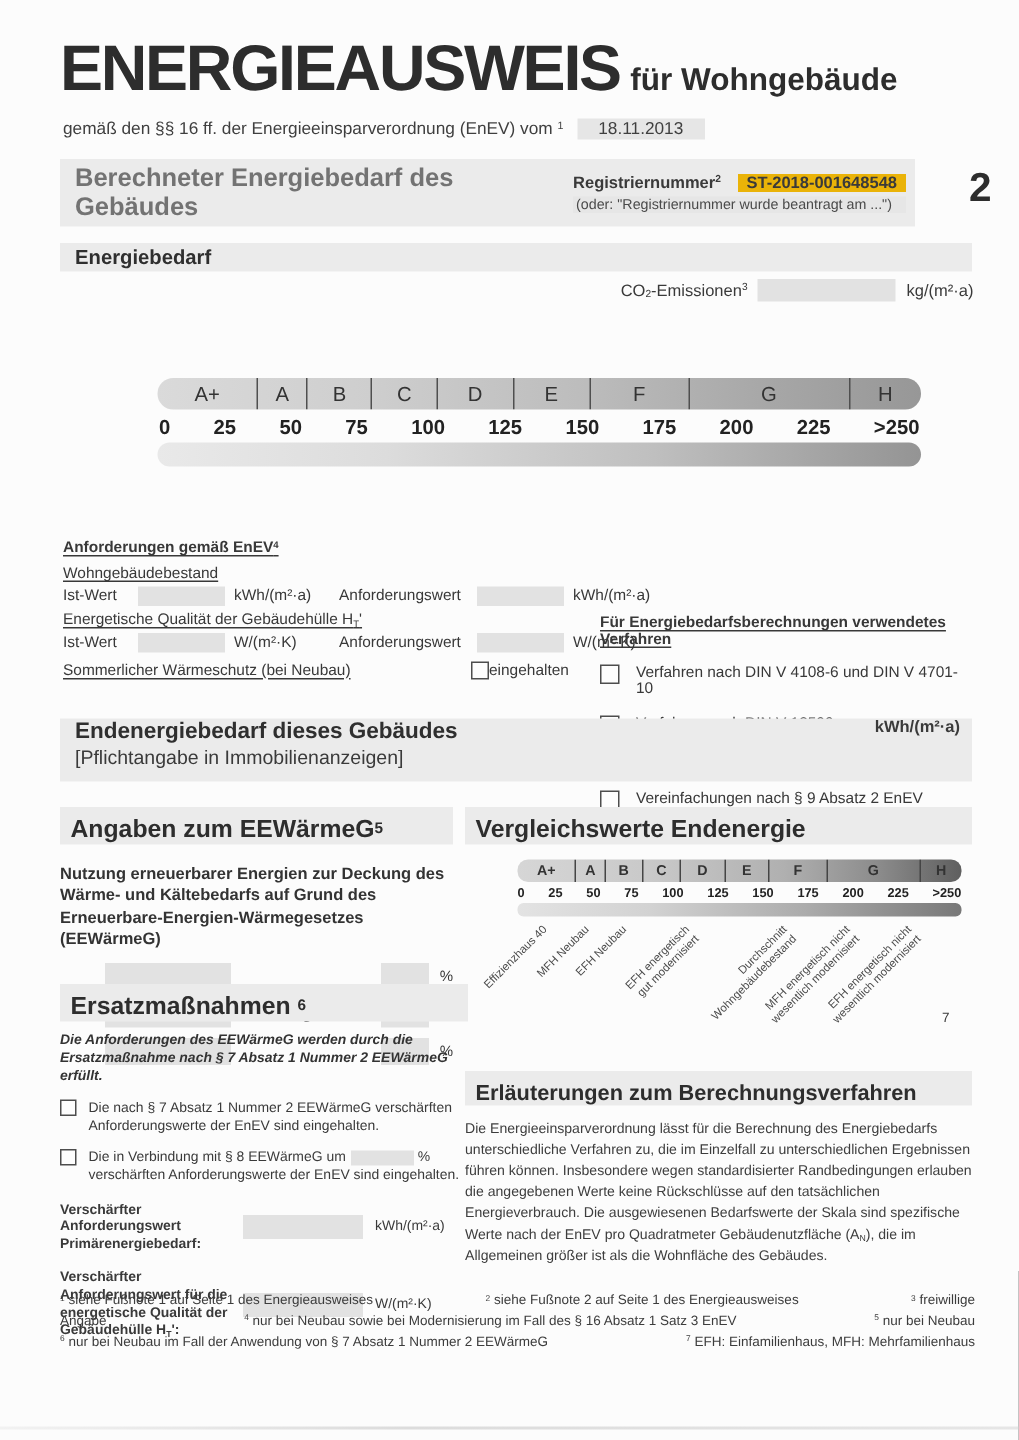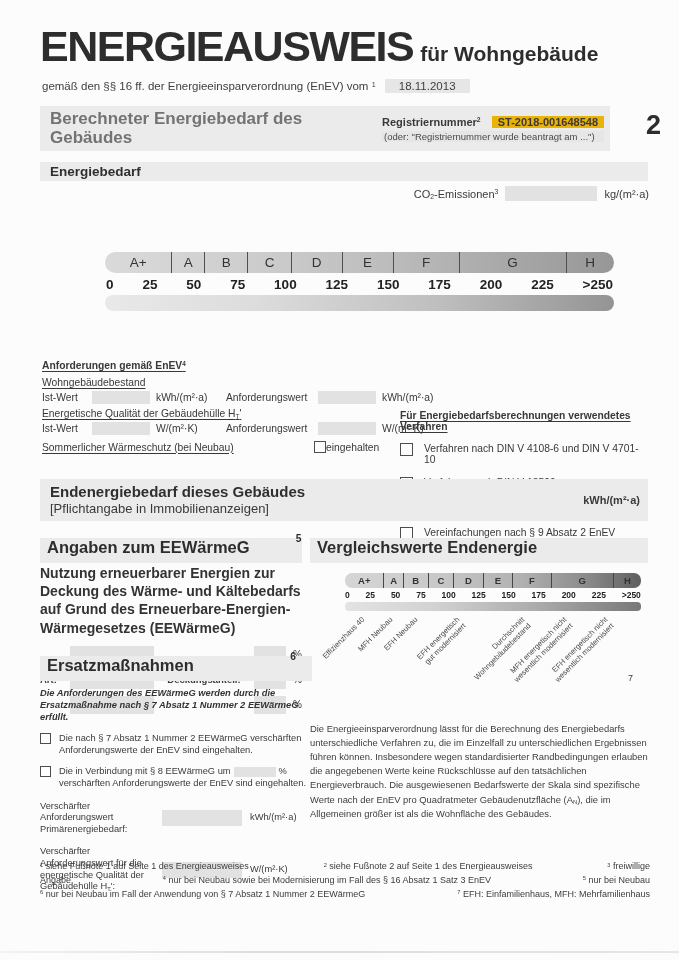--- a/index.html
+++ b/index.html
@@ -56,45 +56,45 @@
   .sommer-row{display:flex;align-items:center;margin-top:6px;}
   .sommer-cb{margin-left:auto;}
   .sommer-txt{width:62px;}
 
   .verf-col{position:absolute;left:400px;top:362px;width:250px;font-size:10.3px;color:#383838;margin-top:48px;}
   .verf-h{font-weight:bold;margin-bottom:11px;}
   .verf-item{display:flex;gap:11px;margin-bottom:12px;align-items:flex-start;}
   .verf-item .cb{width:11px;height:11px;margin-top:0;}
 
   
-  .end-banner{position:absolute;left:40px;top:479px;width:608px;height:42px;background:#ebebeb;display:flex;align-items:center;box-sizing:border-box;padding:0 8px 0 10px;}
+  .end-banner{position:absolute;left:40px;top:479px;width:608px;height:42px;background:#ebebeb;display:flex;align-items:flex-start;box-sizing:border-box;padding:0 8px 0 10px;}
   .end-lines{line-height:1.2;}
   .end-l1{font-size:15px;font-weight:bold;color:#2f2f2f;}
   .end-l2{font-size:13px;color:#3a3a3a;}
   .end-unit{margin-left:auto;font-size:11px;font-weight:bold;}
 
   
-  .col-h{background:#ebebeb;height:25px;display:flex;align-items:flex-start;font-size:16.5px;font-weight:bold;color:#2d2d2d;padding-left:7px;gap:46px;}
+  .col-h{background:#ebebeb;height:25px;display:flex;align-items:flex-end;font-size:16.5px;font-weight:bold;color:#2d2d2d;padding-left:7px;}
   .eew-col{position:absolute;left:40px;top:538px;width:262px;}
-  .eew-desc{font-size:14px;font-weight:bold;line-height:1.3;margin-top:1px;color:#333;}
+  .eew-desc{font-size:11px;font-weight:bold;line-height:1.3;margin-top:13px;color:#333;}
   .eew-rows{margin-top:9px;}
   .eew-row{display:flex;align-items:center;height:18px;margin-bottom:7px;font-size:9.5px;}
   .eew-lab1{width:30px;font-weight:bold;}
   .f-big{width:84px;height:18px;}
   .eew-mid{flex:1;text-align:center;font-weight:bold;}
   .f-pct{width:32px;height:18px;}
   .pct{width:16px;text-align:right;font-size:10px;}
 
   .ers-col{position:absolute;left:40px;top:656px;width:272px;}
   .ers-intro{font-size:9.3px;font-weight:bold;line-height:1.3;margin-top:6px;color:#333;font-style:italic;}
   .ers-check{display:flex;gap:8px;margin-top:9px;font-size:9.3px;line-height:1.3;align-items:flex-start;}
   .ers-check .cb{width:9px;height:9px;margin-top:1px;}
   .f-inline{width:42px;height:10px;vertical-align:middle;margin:0 3px;}
   .ers-req{display:flex;margin-top:11px;font-size:9.3px;line-height:1.25;align-items:center;}
-  .ers-req-lab{width:122px;}
+  .ers-req-lab{width:122px;font-weight:bold;}
   .f-req{width:80px;height:16px;flex:none;}
   .ers-req-unit{margin-left:8px;}
 
   
   .vgl-col{position:absolute;left:310px;top:538px;width:338px;}
   .sscale{margin-top:10px;margin-left:35px;width:296px;}
   .sletters{display:flex;height:15px;border-radius:7px;overflow:hidden;
     background:linear-gradient(90deg,#d6d6d6 0%,#c9c9c9 30%,#b0b0b0 60%,#8a8a8a 82%,#5f5f5f 100%);}
   .sseg{display:flex;align-items:center;justify-content:center;font-size:9.5px;font-weight:bold;color:#333;box-sizing:border-box;}
   .sseg + .sseg{border-left:1.2px solid #454545;}
@@ -348,20 +348,23 @@
         </div>
       <div class="vlabel vl6">
           <span>EFH energetisch nicht</span>
           <span>wesentlich modernisiert</span>
         </div>
       <span class="vgl-fn">7</span>
     </div>
   </div>
 
   <div class="erl-col">
+    <div class="col-h erl-h">
+        <span>Erläuterungen zum Berechnungsverfahren</span>
+      </div>
     <div class="erl-body"><span>Die Energieeinsparverordnung lässt für die Berechnung des Energiebedarfs unterschiedliche Verfahren zu, die im Einzelfall zu unterschiedlichen Ergebnissen führen können. Insbesondere wegen standardisierter Randbedingungen erlauben die angegebenen Werte keine Rückschlüsse auf den tatsächlichen Energieverbrauch. Die ausgewiesenen Bedarfswerte der Skala sind spezifische Werte nach der EnEV pro Quadratmeter Gebäudenutzfläche (A</span><sub>N</sub><span>), die im Allgemeinen größer ist als die Wohnfläche des Gebäudes.</span></div>
   </div>
 
   <div class="footnotes">
     <div class="fn-row">
       <span class="fn-item"><sup>1</sup> <span>siehe Fußnote 1 auf Seite 1 des Energieausweises</span></span>
       <span class="fn-item"><sup>2</sup> <span>siehe Fußnote 2 auf Seite 1 des Energieausweises</span></span>
       <span class="fn-item"><sup>3</sup> <span>freiwillige</span></span>
     </div>
     <div class="fn-row">

